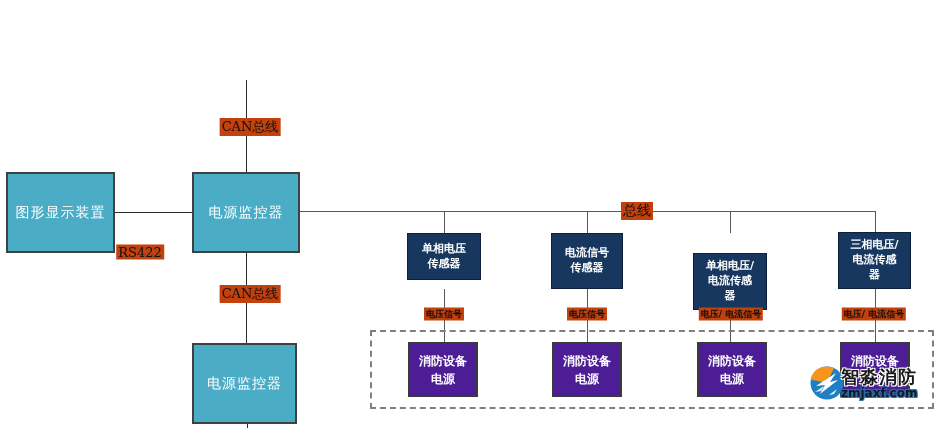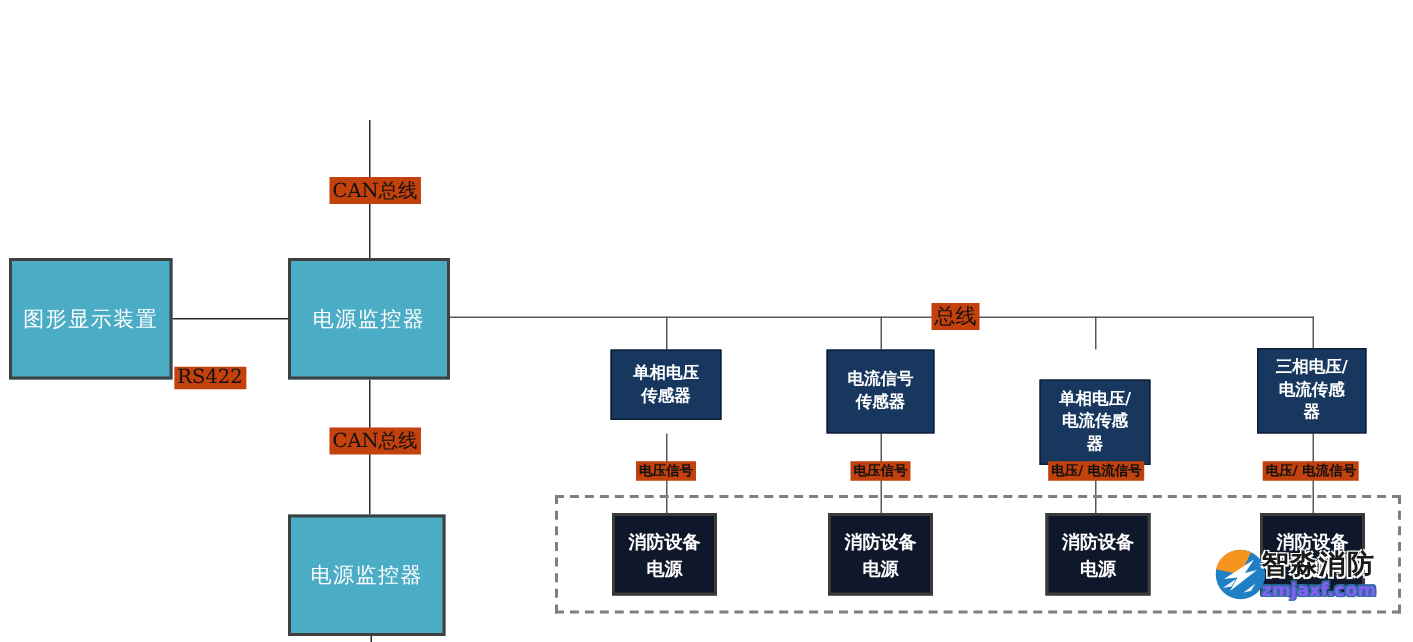--- a/index.html
+++ b/index.html
@@ -7,21 +7,21 @@
     position:relative;width:942px;height:428px;background:#ffffff;
     font-family:"DejaVu Sans","Liberation Sans",sans-serif;overflow:hidden;
   }
   
   .node{
     position:absolute;display:flex;align-items:center;justify-content:center;
     text-align:center;color:#ffffff;box-sizing:border-box;white-space:pre-line;
   }
   .teal{background:#4BACC6;border:2px solid #404040;font-size:14px;letter-spacing:1px;}
   .navy{background:#17375E;border:1px solid #0c2038;font-size:11px;font-weight:bold;line-height:1.35;}
-  .red{background:#0f172a;border:2px solid #3a3a3a;font-size:12px;font-weight:bold;line-height:1.5;}
+  .red{background:#4c1d95;border:2px solid #3a3a3a;font-size:12px;font-weight:bold;line-height:1.5;}
   #n-fire{left:191px;top:3px;width:110px;height:77px;}
   #n-display{left:6px;top:172px;width:109px;height:81px;}
   #n-monitor-mid{left:192px;top:172px;width:108px;height:81px;}
   #n-monitor-bot{left:192px;top:343px;width:105px;height:81px;}
   #n-sensor-1{left:407px;top:233px;width:74px;height:47px;}
   #n-sensor-2{left:551px;top:233px;width:72px;height:56px;}
   #n-sensor-3{left:693px;top:217px;width:74px;height:57px;margin-top:36px;}
   #n-sensor-4{left:838px;top:232px;width:73px;height:57px;}
   #n-ps-1{left:408px;top:342px;width:70px;height:55px;}
   #n-ps-2{left:552px;top:342px;width:70px;height:55px;}
@@ -67,21 +67,21 @@
   .node{z-index:2;}
   
   #watermark{position:absolute;left:809px;top:365px;display:flex;align-items:center;z-index:5;}
   #wm-logo{width:36px;height:36px;flex:0 0 auto;}
   #wm-texts{margin-left:-4px;display:flex;flex-direction:column;align-items:flex-start;}
   #wm-brand{
     font-size:18px;font-weight:bold;color:#1a1a1a;letter-spacing:1px;line-height:1;
     text-shadow:-1px -1px 0 #fff,1px -1px 0 #fff,-1px 1px 0 #fff,1px 1px 0 #fff;
   }
   #wm-domain{
-    font-size:12px;font-weight:bold;color:#8b5cf6;line-height:1;margin-top:1px;
+    font-size:12px;font-weight:bold;color:#0f172a;line-height:1;margin-top:1px;
     text-shadow:-1px -1px 0 #2d6da3,1px -1px 0 #2d6da3,-1px 1px 0 #2d6da3,1px 1px 0 #2d6da3;
   }
 </style>
 </head>
 <body>
 
 <div class="canvas">
 
   <div id="group-frame"></div>
 

